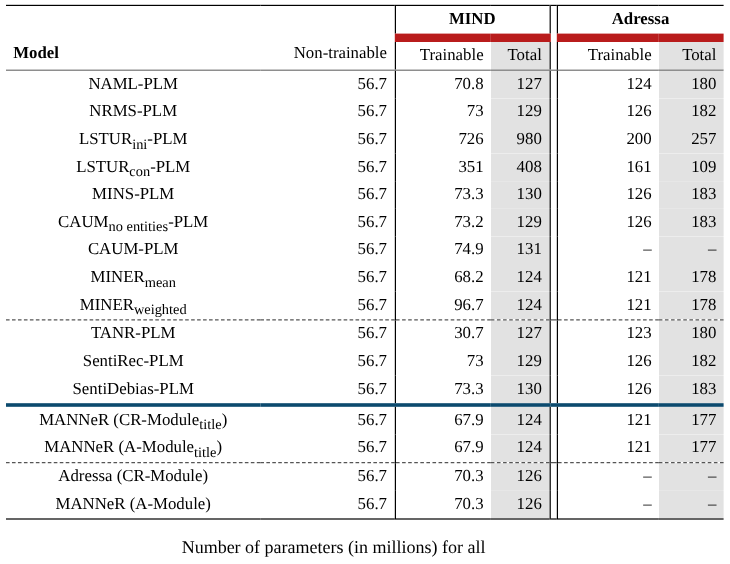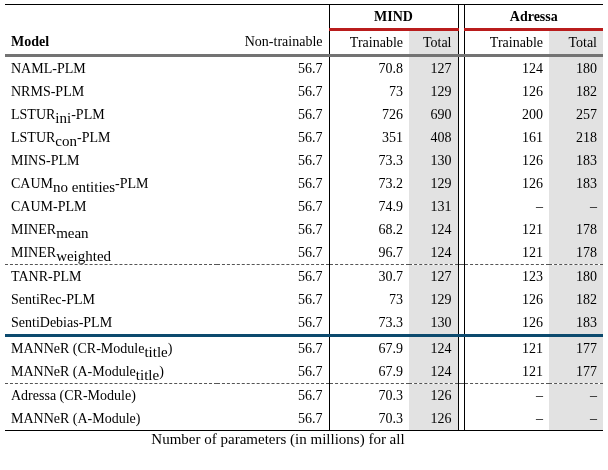--- a/index.html
+++ b/index.html
@@ -29,43 +29,43 @@
     font-weight: normal;
     line-height: 19px;
     overflow: hidden;
     white-space: nowrap;
   }
   
   tr.group-row th { padding-top: 2px; padding-bottom: 2px; }
   th.group {
     font-weight: bold;
     text-align: center;
-    border-bottom: 3px solid #b91c1c;
+    border-bottom: 7px solid #b91c1c;
   }
   th.group.bl { border-left: 1px solid #000; }
   
-  tr.col-row th { border-bottom: 3px solid #737373; }
+  tr.col-row th { border-bottom: 1px solid #737373; }
   th.model-h { text-align: left; font-weight: bold; }
   .num { text-align: right; }
   .bl { border-left: 1px solid #000; }
   .vsep {
     padding: 0;
     border-left: 1px solid #000;
     border-right: 1px solid #000;
     background: #fff;
   }
   tr.group-row .vsep { border-bottom: none; }
   .shaded { background: var(--shade, #e2e2e2); }
-  td.model-cell { text-align: left; }
-  sub.sub { font-size: 15px; line-height: 0; }
+  td.model-cell { text-align: center; }
+  sub.sub { font-size: 12px; line-height: 0; }
   tr.sep-dashed > td { border-bottom: 1px dashed #555; }
   tr.sep-solid  > td { border-bottom: 3px solid #0c4a6e; }
   .caption {
     position: absolute;
-    top: 430px;
+    top: 448px;
     left: 0;
     width: 556px;
     text-align: center;
     font-size: 15px;
     line-height: 19px;
   }
 </style>
 </head>
 <body>
 
@@ -114,33 +114,33 @@
     <td class="num bl">73</td>
     <td class="num shaded">129</td>
     <td class="vsep"></td>
     <td class="num">126</td>
     <td class="num shaded">182</td>
   </tr>
         <tr>
     <td class="model-cell"><span class="pre">LSTUR</span><sub class="sub">ini</sub><span class="post">-PLM</span></td>
     <td class="num">56.7</td>
     <td class="num bl">726</td>
-    <td class="num shaded">690</td>
+    <td class="num shaded">980</td>
     <td class="vsep"></td>
     <td class="num">200</td>
     <td class="num shaded">257</td>
   </tr>
         <tr>
     <td class="model-cell"><span class="pre">LSTUR</span><sub class="sub">con</sub><span class="post">-PLM</span></td>
     <td class="num">56.7</td>
     <td class="num bl">351</td>
     <td class="num shaded">408</td>
     <td class="vsep"></td>
     <td class="num">161</td>
-    <td class="num shaded">218</td>
+    <td class="num shaded">109</td>
   </tr>
         <tr>
     <td class="model-cell"><span class="pre">MINS-PLM</span><sub class="sub"></sub><span class="post"></span></td>
     <td class="num">56.7</td>
     <td class="num bl">73.3</td>
     <td class="num shaded">130</td>
     <td class="vsep"></td>
     <td class="num">126</td>
     <td class="num shaded">183</td>
   </tr>

